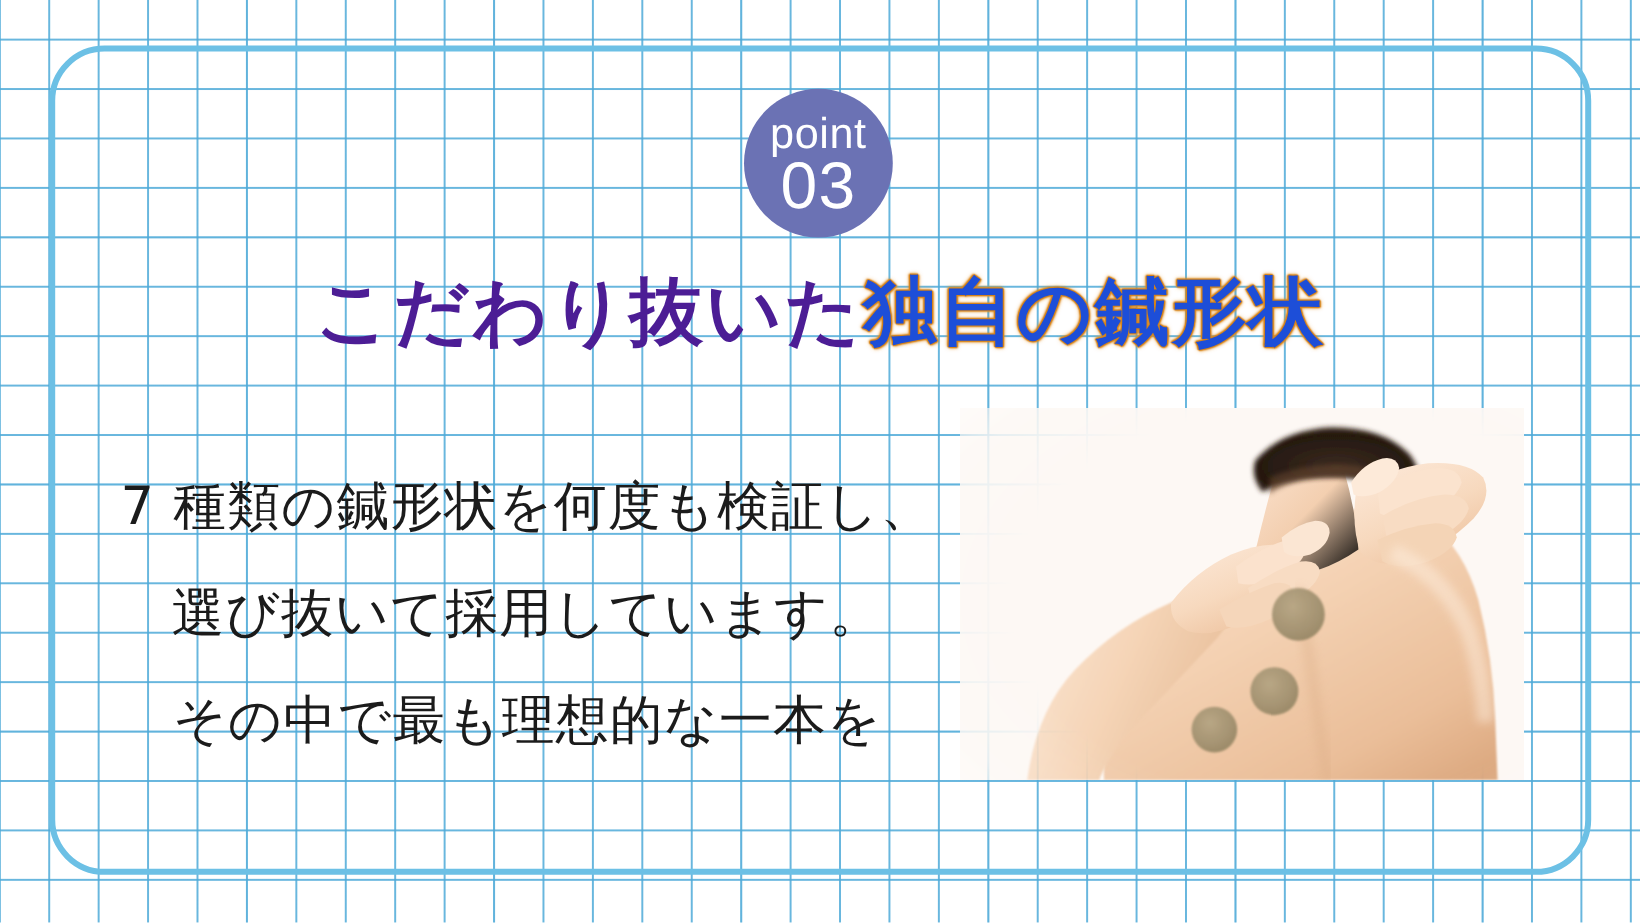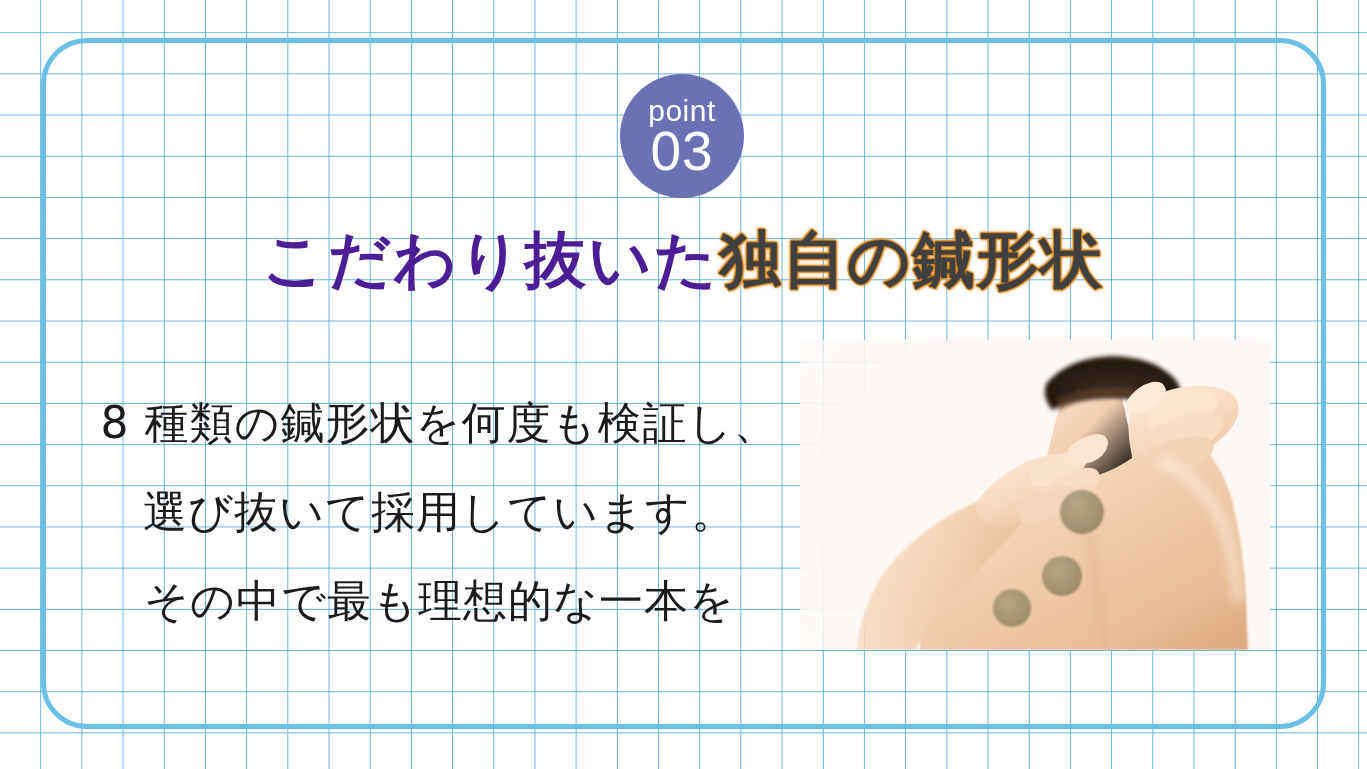--- a/index.html
+++ b/index.html
@@ -82,21 +82,21 @@
     border-radius: 50%;
     background: #6b72b4;
     color: #ffffff;
     display: flex;
     flex-direction: column;
     align-items: center;
     justify-content: center;
     line-height: 1;
   }
   #badge .b-word {
-    font-size: 30px;
+    font-size: 36px;
     letter-spacing: .5px;
     font-weight: 400;
     margin-top: 2px;
   }
   #badge .b-num {
     font-size: 55px;
     font-weight: 400;
     margin-top: -2px;
     letter-spacing: 1px;
   }
@@ -110,21 +110,21 @@
     text-align: center;
     font-size: 62px;
     font-weight: 700;
     letter-spacing: 2px;
     white-space: nowrap;
     color: #111111;
     font-family: "DejaVu Sans", "Liberation Sans", sans-serif;
   }
   #headline .plain { color: #4c1d95; text-align: center; }
   #headline .glow {
-    color: #404040;
+    color: #1d4ed8;
     text-shadow:
        0 0 1px #d4821a,
        1px 0 1px #d4821a,
       -1px 0 1px #d4821a,
        0 1px 1px #d4821a,
        0 -1px 1px #d4821a,
        1px 1px 2px #e0912a,
       -1px -1px 2px #e0912a,
        0 0 4px rgba(224,145,42,.85);
   }
@@ -247,18 +247,18 @@
   <div id="badge">
     <span class="b-word">point</span>
     <span class="b-num">03</span>
   </div>
 
   <div id="headline">
     <span class="plain">こだわり抜いた</span><span class="glow">独自の鍼形状</span>
   </div>
 
   <div id="body-copy">
-    <span class="line">8 種類の鍼形状を何度も検証し、</span>
+    <span class="line">7 種類の鍼形状を何度も検証し、</span>
     <span class="line">選び抜いて採用しています。</span>
     <span class="line">その中で最も理想的な一本を</span>
   </div>
 
 </div>
 
 </body></html>

